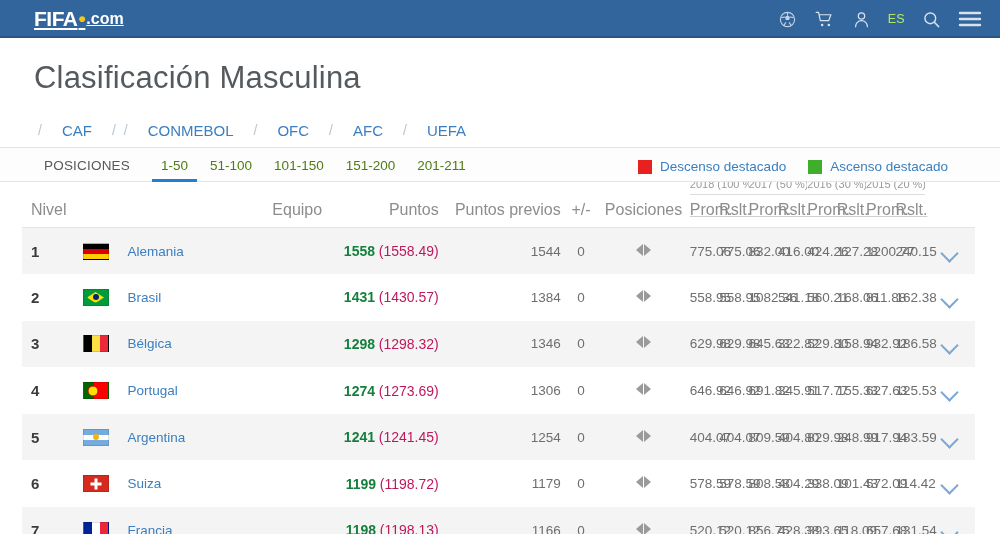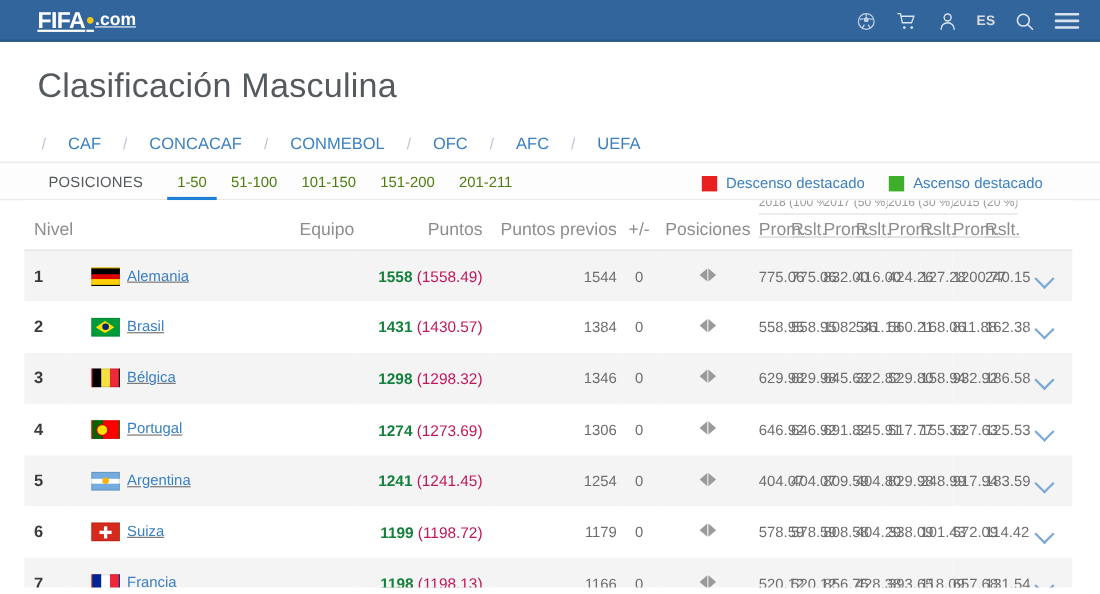--- a/index.html
+++ b/index.html
@@ -35,21 +35,21 @@
   .logo .dot { color: #f5c518; font-size: 21px; margin: 0 1px 0 1px; }
   .logo .com { font-size: 16px; font-weight: bold; letter-spacing: 0; }
   .nav-icons {
     margin-left: auto;
     display: flex;
     align-items: center;
     gap: 17px;
   }
   .nav-icons > * { opacity: .92; }
   .icon-btn { display:flex; align-items:center; justify-content:center; cursor:pointer; }
-  .lang { color:#e5e5e5; font-size:12.5px; font-weight:700; letter-spacing:.3px; }
+  .lang { color:#bef264; font-size:12.5px; font-weight:400; letter-spacing:.3px; }
 
   
   .page-title {
     font-size: 31px;
     font-weight: 300;
     color: #555a5e;
     padding: 22px 0 14px 34px;
     letter-spacing: .2px;
   }
 
@@ -147,21 +147,21 @@
   tbody tr { height: 46.6px; }
   tbody tr.alt { background: #f4f4f4; }
   tbody td {
     font-size: 13.5px; color: #6e6e6e; text-align: right; white-space: nowrap;
     vertical-align: middle;
   }
   td.rank-no {
     text-align: left; padding-left: 9px; font-size: 15px; color: #3b3b3b; font-weight: 600;
   }
   td.team { text-align: left; padding-left: 18px; }
-  .team-inner { display: flex; gap: 7px; text-decoration: underline; }
+  .team-inner { display: flex; align-items: center; gap: 19px; }
   .flag {
     width: 26px; height: 17px; flex: none; display: block;
     border: 1px solid rgba(0,0,0,.12); position: relative; overflow: hidden;
   }
   .team-name { color: #3a7fc1; font-size: 13.5px; }
   td.points { padding-right: 6px; }
   td.points b { color: #15803d; font-size: 14px; font-weight: bold; }
   td.points span { color: #be185d; font-size: 14px; }
   td.prev { padding-right: 4px; }
   td.pm { text-align: center; }
@@ -254,21 +254,20 @@
     </span>
   </div>
 </div>
 
 <div class="page-title">Clasificación Masculina</div>
 
 <div class="conf-row">
   <div class="conf-sep">/</div>
   <div class="conf-tab">CAF</div>
   <div class="conf-sep">/</div>
-  <div class="conf-tab">CONCACAF</div>
   <div class="conf-sep">/</div>
   <div class="conf-tab">CONMEBOL</div>
   <div class="conf-sep">/</div>
   <div class="conf-tab">OFC</div>
   <div class="conf-sep">/</div>
   <div class="conf-tab">AFC</div>
   <div class="conf-sep">/</div>
   <div class="conf-tab">UEFA</div>
 </div>
 

